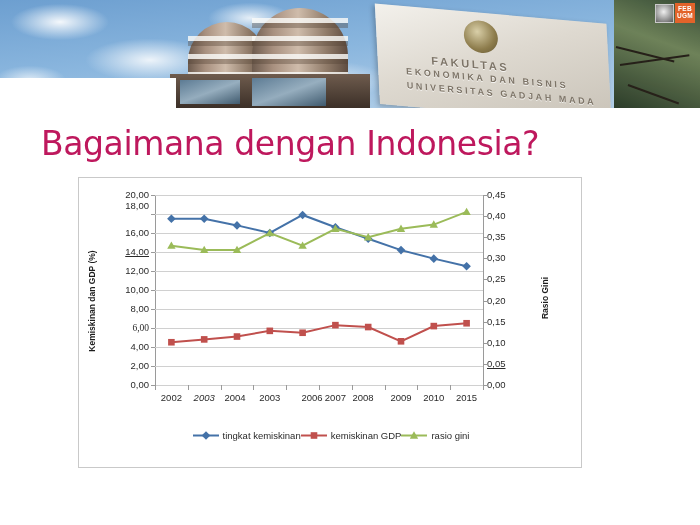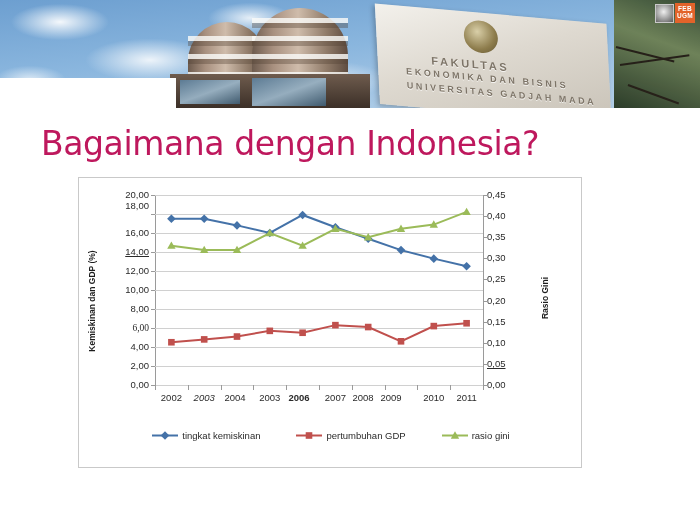--- a/index.html
+++ b/index.html
@@ -249,21 +249,20 @@
     white-space: nowrap;
   }
 
   
   #legend {
     position: absolute;
     left: 0; top: 252px;
     width: 504px;
     display: flex;
     justify-content: center;
-    gap: 36px;
   }
   .legend-item {
     display: flex;
     align-items: center;
     gap: 4px;
     font-size: 9.5px;
     color: #2a2a2a;
     white-space: nowrap;
   }
   .legend-key { width: 26px; height: 11px; display: block; }
@@ -428,42 +427,42 @@
           <polygon points="278.79999999999995,25.355555555555544 282.99999999999994,32.755555555555546 274.59999999999997,32.755555555555546" fill="#9bbb59"></polygon>
           <polygon points="311.59999999999997,12.688888888888915 315.79999999999995,20.088888888888913 307.4,20.088888888888913" fill="#9bbb59"></polygon>
         </svg>
     </div>
 
     <div id="xlabels">
         <div class="xlabel" style="left: 16.4px;">2002</div>
         <div class="xlabel" style="left: 49.2px; font-style: italic;">2003</div>
         <div class="xlabel" style="left: 80px;">2004</div>
         <div class="xlabel" style="left: 114.8px;">2003</div>
-        <div class="xlabel" style="left: 144px; font-weight: bold;">2006</div>
+        <div class="xlabel" style="left: 157px;">2006</div>
         <div class="xlabel" style="left: 180.4px;">2007</div>
         <div class="xlabel" style="left: 208px;">2008</div>
-        <div class="xlabel" style="left: 236px;">2009</div>
+        <div class="xlabel" style="left: 246px;">2009</div>
         <div class="xlabel" style="left: 278.8px;">2010</div>
-        <div class="xlabel" style="left: 311.6px;">2011</div>
+        <div class="xlabel" style="left: 311.6px;">2015</div>
       </div>
 
     <div id="legend">
         <div class="legend-item">
           <svg class="legend-key" width="26" height="11">
             <line x1="0" y1="5.5" x2="26" y2="5.5" stroke="#4472a8" stroke-width="2"></line>
             <polygon points="13,1.2000000000000002 17.3,5.5 13,9.8 8.7,5.5" fill="#4472a8"></polygon>
           </svg>
           <span>tingkat kemiskinan</span>
         </div>
         <div class="legend-item">
           <svg class="legend-key" width="26" height="11">
             <line x1="0" y1="5.5" x2="26" y2="5.5" stroke="#c0504d" stroke-width="2"></line>
             <rect x="9.7" y="2.2" width="6.6" height="6.6" fill="#c0504d"></rect>
           </svg>
-          <span>pertumbuhan GDP</span>
+          <span>kemiskinan GDP</span>
         </div>
         <div class="legend-item">
           <svg class="legend-key" width="26" height="11">
             <line x1="0" y1="5.5" x2="26" y2="5.5" stroke="#9bbb59" stroke-width="2"></line>
             <polygon points="13,1.2999999999999998 17.2,8.7 8.8,8.7" fill="#9bbb59"></polygon>
           </svg>
           <span>rasio gini</span>
         </div>
       </div>
   </div>

